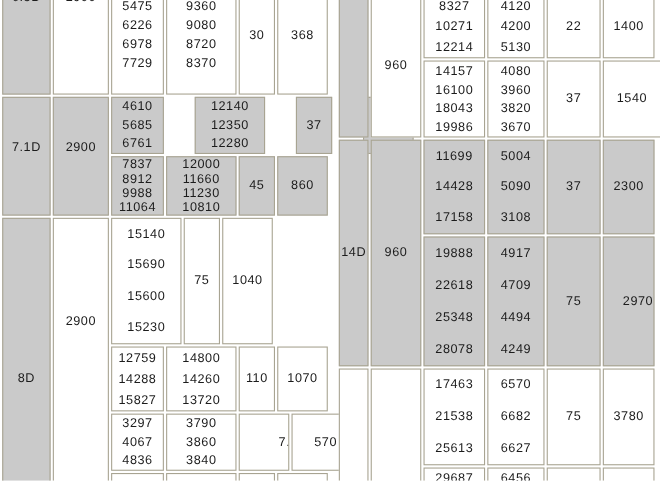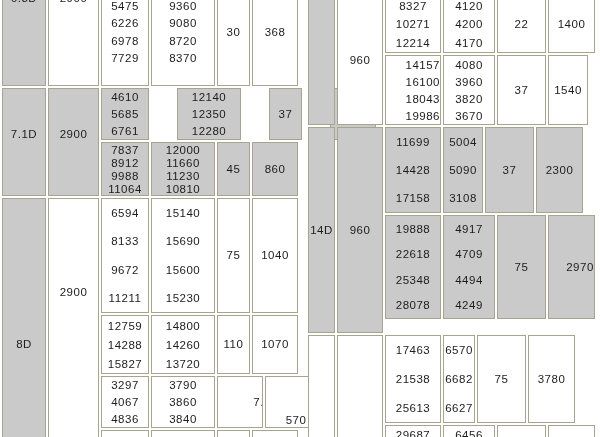--- a/index.html
+++ b/index.html
@@ -115,26 +115,20 @@
       </div>
       <div class="group" style="height: 248px;">
         <div class="cell cell-model g-gray" style="width: 44px;">
           <div class="txt">8D</div>
         </div>
         <div class="cell cell-speed g-white" style="width: 51px;">
           <div class="txt">2900</div>
         </div>
         <div class="subs">
           <div class="sub" style="height: 115px;">
-            <div class="cell stack g-white" style="width: 48px;">
-              <div class="val">6594</div>
-              <div class="val">8133</div>
-              <div class="val">9672</div>
-              <div class="val">11211</div>
-            </div>
             <div class="cell stack g-white" style="width: 64px;">
               <div class="val">15140</div>
               <div class="val">15690</div>
               <div class="val">15600</div>
               <div class="val">15230</div>
             </div>
             <div class="cell g-white" style="width: 33px;">
               <div class="txt">75</div>
             </div>
             <div class="cell g-white" style="width: 46px;">
@@ -166,21 +160,21 @@
               <div class="val">4836</div>
             </div>
             <div class="cell stack g-white" style="width: 64px;">
               <div class="val">3790</div>
               <div class="val">3860</div>
               <div class="val">3840</div>
             </div>
             <div class="cell g-white" style="width: 33px; padding-left: 44px;">
               <div class="txt">7.5</div>
             </div>
-            <div class="cell g-white" style="width: 62px; align-items: flex-end;">
+            <div class="cell g-white" style="width: 62px;">
               <div class="txt">570</div>
             </div>
           </div>
           <div class="sub" style="height: 16px;">
             <div class="cell stack g-white" style="width: 48px;"></div>
             <div class="cell stack g-white" style="width: 64px;"></div>
             <div class="cell g-white" style="width: 33px;">
               <div class="txt"></div>
             </div>
             <div class="cell g-white" style="width: 46px;">
@@ -201,78 +195,78 @@
         <div class="subs">
           <div class="sub" style="height: 57px;">
             <div class="cell stack g-white" style="width: 56px;">
               <div class="val">8327</div>
               <div class="val">10271</div>
               <div class="val">12214</div>
             </div>
             <div class="cell stack g-white" style="width: 52px;">
               <div class="val">4120</div>
               <div class="val">4200</div>
-              <div class="val">4170</div>
+              <div class="val">5130</div>
             </div>
             <div class="cell g-white" style="width: 49px;">
               <div class="txt">22</div>
             </div>
             <div class="cell g-white" style="width: 47px;">
               <div class="txt">1400</div>
             </div>
           </div>
           <div class="sub" style="height: 70px;">
-            <div class="cell stack g-white" style="width: 56px; align-items: flex-end;">
+            <div class="cell stack g-white" style="width: 56px;">
               <div class="val">14157</div>
               <div class="val">16100</div>
               <div class="val">18043</div>
               <div class="val">19986</div>
             </div>
             <div class="cell stack g-white" style="width: 52px;">
               <div class="val">4080</div>
               <div class="val">3960</div>
               <div class="val">3820</div>
               <div class="val">3670</div>
             </div>
             <div class="cell g-white" style="width: 49px;">
               <div class="txt">37</div>
             </div>
-            <div class="cell g-white" style="width: 40px;">
+            <div class="cell g-white" style="width: 53px;">
               <div class="txt">1540</div>
             </div>
           </div>
         </div>
       </div>
       <div class="group" style="height: 206px;">
         <div class="cell cell-model g-gray" style="width: 27px;">
           <div class="txt">14D</div>
         </div>
         <div class="cell cell-speed g-gray" style="width: 46px;">
           <div class="txt">960</div>
         </div>
         <div class="subs">
           <div class="sub" style="height: 86px;">
             <div class="cell stack g-gray" style="width: 56px;">
               <div class="val">11699</div>
               <div class="val">14428</div>
               <div class="val">17158</div>
             </div>
-            <div class="cell stack g-gray" style="width: 40px;">
+            <div class="cell stack g-gray" style="width: 52px;">
               <div class="val">5004</div>
               <div class="val">5090</div>
               <div class="val">3108</div>
             </div>
             <div class="cell g-gray" style="width: 49px;">
               <div class="txt">37</div>
             </div>
             <div class="cell g-gray" style="width: 47px;">
               <div class="txt">2300</div>
             </div>
           </div>
-          <div class="sub" style="height: 104px;">
+          <div class="sub" style="height: 118px;">
             <div class="cell stack g-gray" style="width: 56px;">
               <div class="val">19888</div>
               <div class="val">22618</div>
               <div class="val">25348</div>
               <div class="val">28078</div>
             </div>
             <div class="cell stack g-gray" style="width: 52px;">
               <div class="val">4917</div>
               <div class="val">4709</div>
               <div class="val">4494</div>
@@ -294,21 +288,21 @@
         <div class="cell cell-speed g-white" style="width: 46px;">
           <div class="txt"></div>
         </div>
         <div class="subs">
           <div class="sub" style="height: 88px;">
             <div class="cell stack g-white" style="width: 56px;">
               <div class="val">17463</div>
               <div class="val">21538</div>
               <div class="val">25613</div>
             </div>
-            <div class="cell stack g-white" style="width: 32px;">
+            <div class="cell stack g-white" style="width: 52px;">
               <div class="val">6570</div>
               <div class="val">6682</div>
               <div class="val">6627</div>
             </div>
             <div class="cell g-white" style="width: 49px;">
               <div class="txt">75</div>
             </div>
             <div class="cell g-white" style="width: 47px;">
               <div class="txt">3780</div>
             </div>

